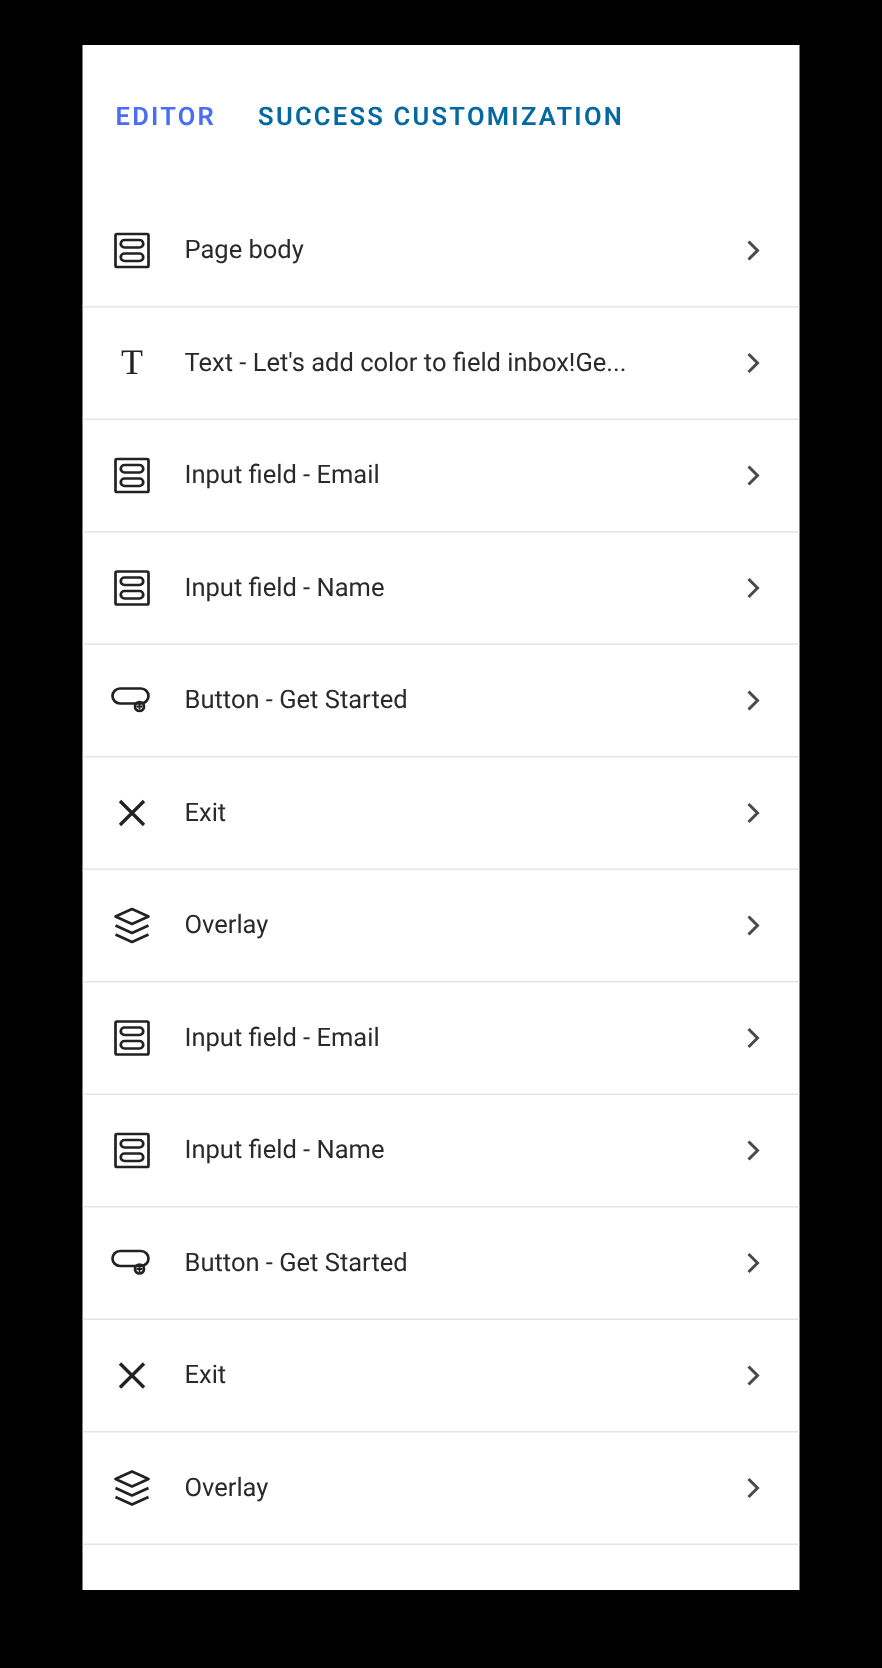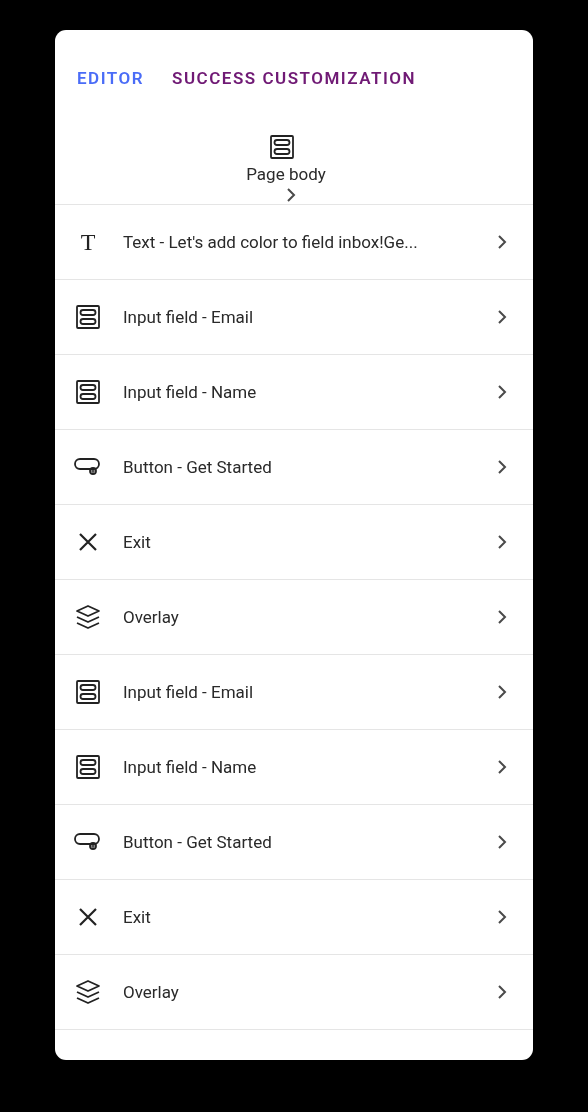--- a/index.html
+++ b/index.html
@@ -16,51 +16,49 @@
       align-items: flex-start;
       justify-content: center;
       padding: 30px 0;
     }
     .panel {
       background: #fff;
       width: 478px;
       height: 1030px;
       padding: 38px 0 0 0;
       overflow: hidden;
-      border-radius: 11px;
     }
     .tabs {
       display: flex;
       gap: 28px;
       padding: 0 22px 24px 22px;
     }
     .tab {
       font-size: 17px;
       font-weight: 600;
       letter-spacing: 1.5px;
-      color: #701a75;
+      color: #0369a1;
       cursor: pointer;
     }
     .tab.active {
       color: #4a6cf7;
     }
     .items {
       margin-top: 18px;
     }
     .item {
       display: flex;
       align-items: center;
       padding: 0 22px 0 16px;
       height: 75px;
       border-bottom: 1px solid #e5e5e5;
       cursor: pointer;
     }
     .item:first-child {
       border-top: none;
-      flex-direction: column;
     }
     .icon-wrap {
       width: 34px;
       height: 34px;
       display: flex;
       align-items: center;
       justify-content: center;
       flex-shrink: 0;
       margin-right: 18px;
     }

